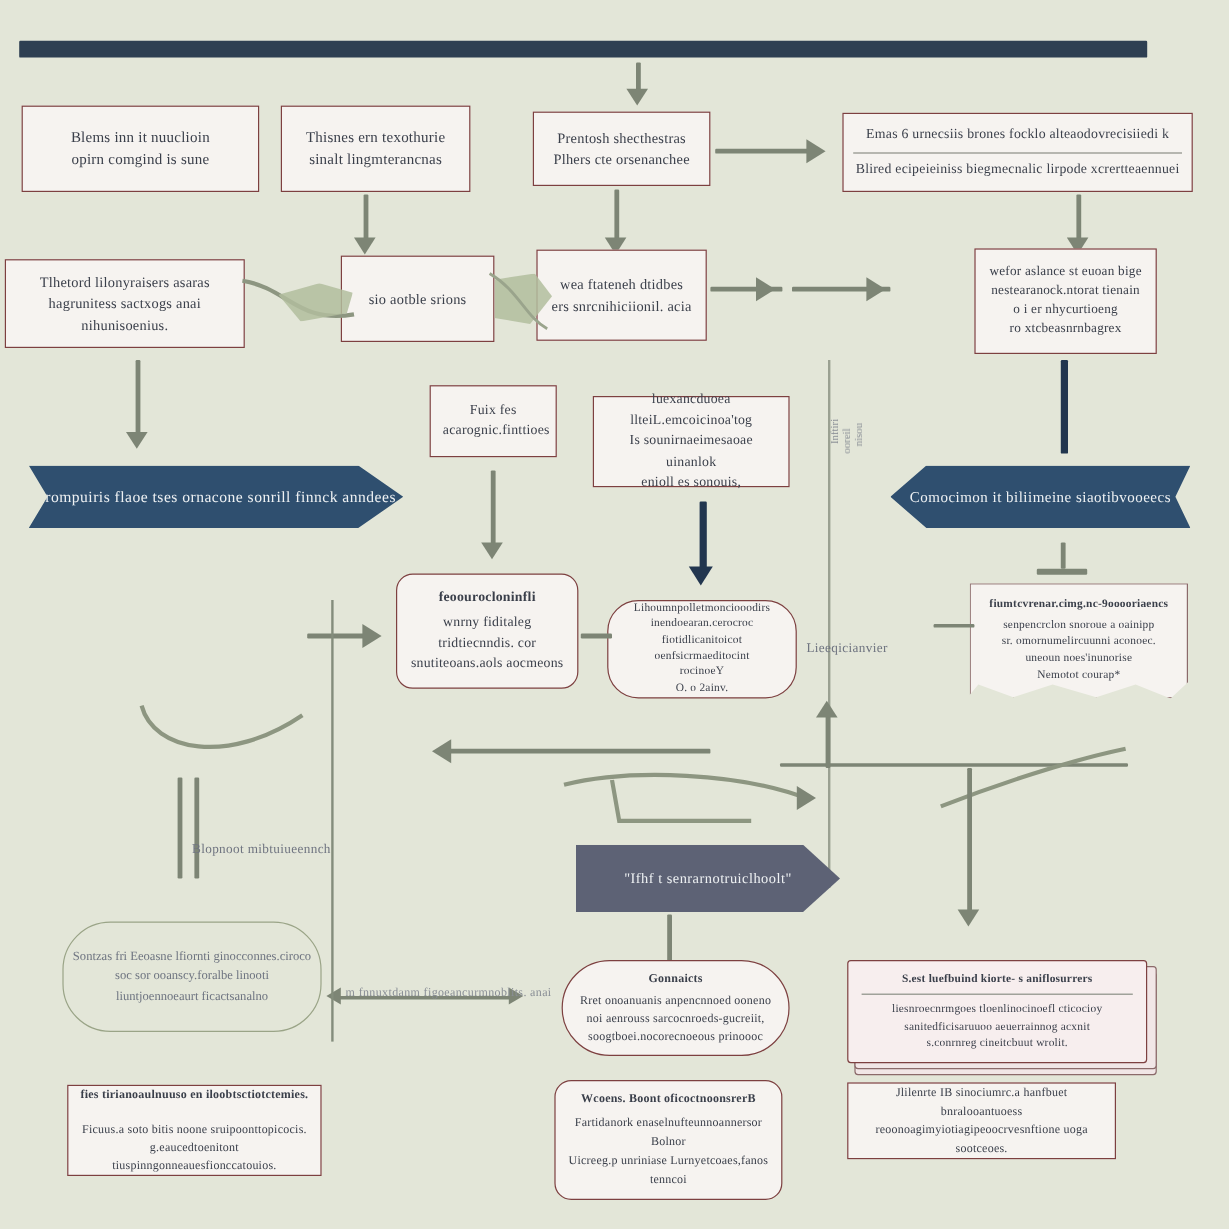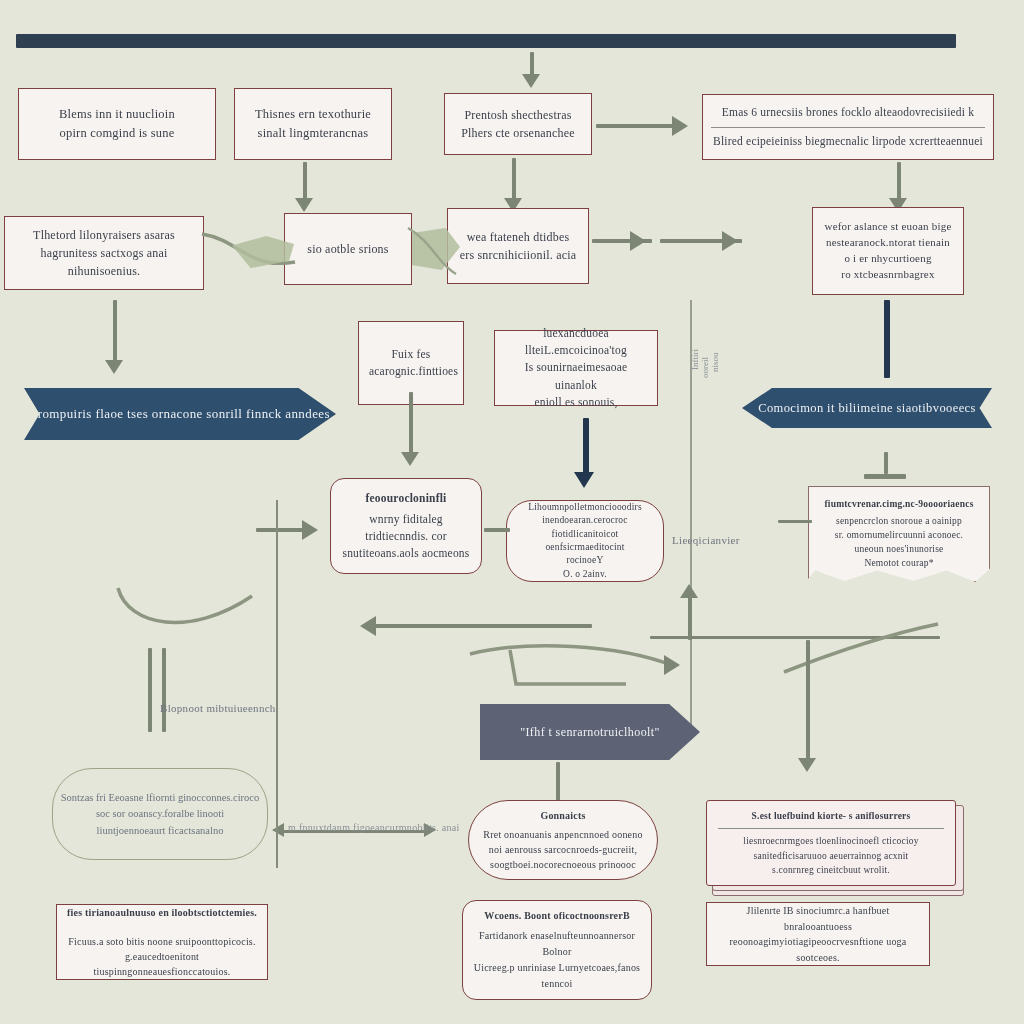--- a/index.html
+++ b/index.html
@@ -184,21 +184,21 @@
   <div class="greenblob" style="left:412px;top:228px;width:48px;height:42px;clip-path:polygon(0 12%,70% 0,100% 45%,62% 100%,0 88%);"></div>
   <svg class="curve thin" style="left:404px;top:224px;width:60px;height:64px;">
     <path d="M4,4 C28,18 34,40 52,50"></path>
   </svg>
 
   <div class="hline" style="left:592px;top:239px;width:60px;"></div>
   <div class="arrowhead ah-right" style="left:630px;top:231px;"></div>
   <div class="hline" style="left:660px;top:239px;width:82px;"></div>
   <div class="arrowhead ah-right" style="left:722px;top:231px;"></div>
 
-  <div class="node" style="left:358px;top:321px;width:106px;height:84px;font-size:11.5px;font-family:Liberation Serif, serif;">
+  <div class="node" style="left:358px;top:321px;width:106px;height:60px;font-size:11.5px;font-family:Liberation Serif, serif;">
     <span class="t">Fuix fes</span>
     <span class="t">acarognic.finttioes</span>
   </div>
 
   <div class="node" style="left:494px;top:330px;width:164px;height:76px;font-size:11.5px;">
     <span class="t">luexancduoea llteiL.emcoicinoa'tog</span>
     <span class="t">Is sounirnaeimesaoae uinanlok</span>
     <span class="t">enioll es sonouis,</span>
   </div>
 
@@ -210,21 +210,21 @@
   <div class="divider" style="left:690px;top:300px;height:440px;"></div>
 
   <div class="vlabel" style="left:690px;top:370px;font-size:9px;">Inftiri</div>
   <div class="vlabel" style="left:700px;top:378px;font-size:9px;">ooreil</div>
   <div class="vlabel" style="left:710px;top:372px;font-size:9px;">nisou</div>
 
   <div class="banner navy chev-r" style="left:24px;top:388px;width:312px;height:52px;font-size:13px;">
     <span>Frompuiris flaoe tses ornacone sonrill finnck anndees</span>
   </div>
 
-  <div class="banner navy chev-l" style="left:742px;top:388px;width:250px;height:40px;font-size:12.5px;">
+  <div class="banner navy chev-l" style="left:742px;top:388px;width:250px;height:52px;font-size:12.5px;">
     <span>Comocimon it biliimeine siaotibvooeecs</span>
   </div>
 
 
   <div class="node rounded" style="left:330px;top:478px;width:152px;height:96px;font-size:11.5px;">
     <span class="t title">feoourocloninfli</span>
     <span class="t">wnrny fiditaleg tridtiecnndis. cor</span>
     <span class="t">snutiteoans.aols aocmeons</span>
   </div>
 

